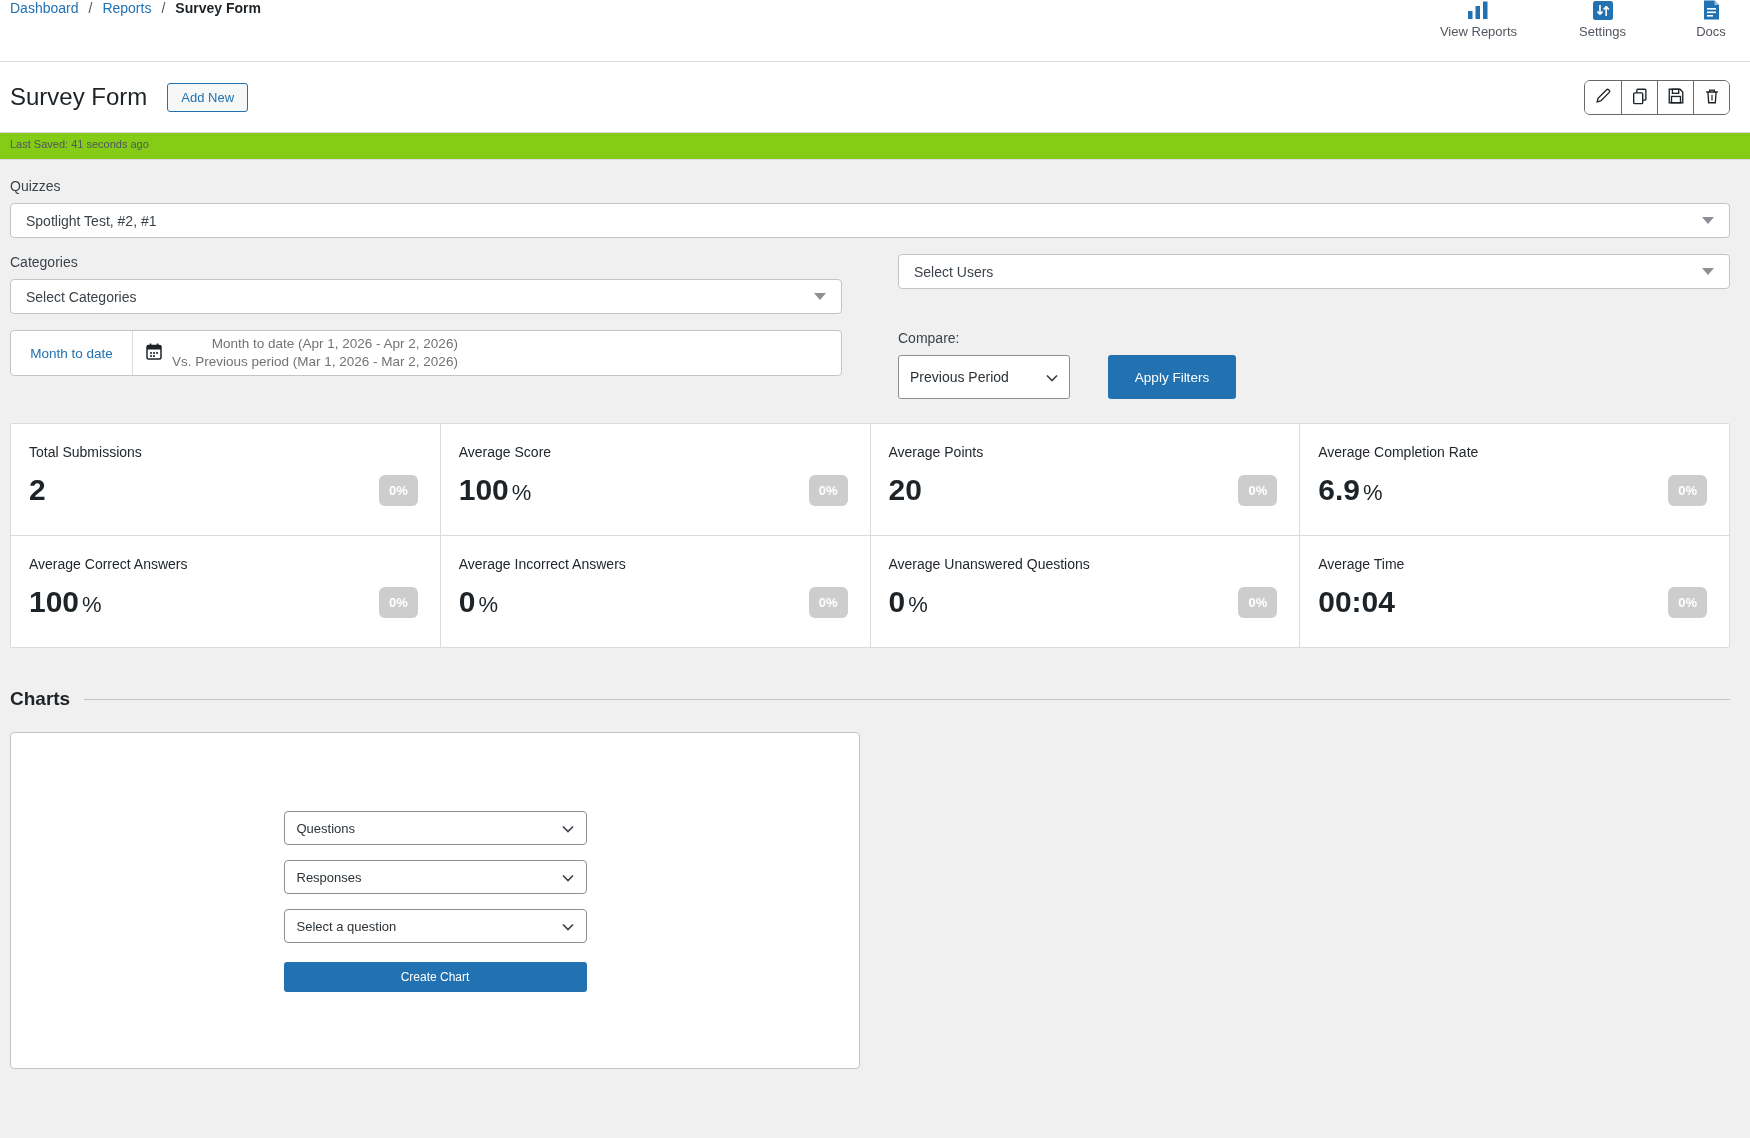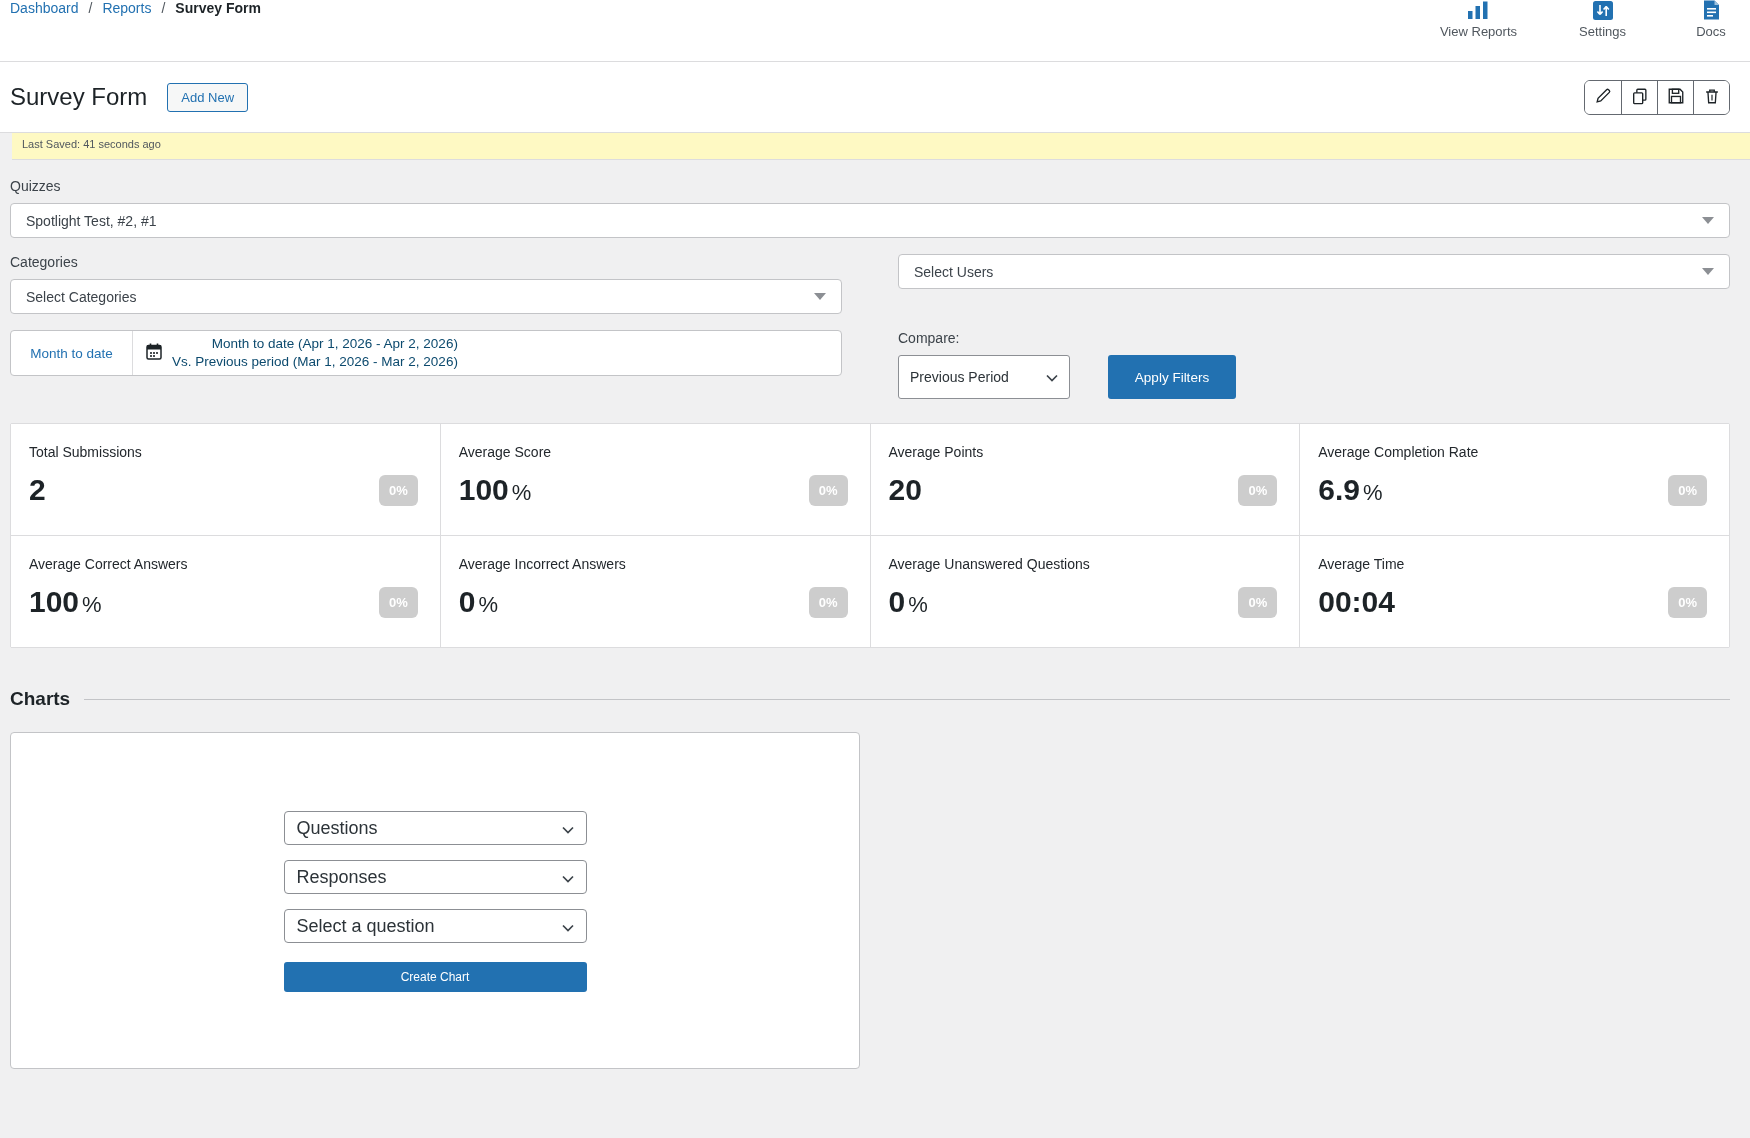--- a/index.html
+++ b/index.html
@@ -43,22 +43,22 @@
     background: #fff;
   }
   .action-btn {
     width: 36px; height: 33px; display: flex; align-items: center; justify-content: center;
     background: #fff; border: none; border-left: 1px solid #646970; cursor: pointer;
   }
   .action-btn:first-child { border-left: none; }
 
   
   .lastsaved {
-    background: #fef9c3; border-bottom: 1px solid #dcdcde;
-    padding: 5px 10px 9px; font-size: 11px; color: #50575e; margin-left: 12px;
+    background: #84cc16; border-bottom: 1px solid #dcdcde;
+    padding: 5px 10px 9px; font-size: 11px; color: #50575e;
   }
 
   
   .content { padding: 18px 20px 0 10px; }
   .field-label { font-size: 14px; color: #3c434a; margin: 0 0 9px; }
   .mt { margin-top: 16px; }
   .bigselect {
     height: 35px; background: #fff; border: 1px solid #c3c4c7; border-radius: 4px;
     display: flex; align-items: center; justify-content: space-between;
     padding: 0 15px; font-size: 14px; color: #3c434a; cursor: pointer;
@@ -75,21 +75,21 @@
     height: 46px; background: #fff; border: 1px solid #c3c4c7; border-radius: 4px;
     display: flex; align-items: stretch; overflow: hidden; text-align: right;
   }
   .date-preset {
     width: 122px; display: flex; align-items: center; justify-content: center;
     color: #2271b1; font-size: 13.5px; border-right: 1px solid #dcdcde; cursor: pointer;
     flex: none;
   }
   .date-info {
     display: flex; align-items: center; gap: 10px; padding: 8px 13px;
-    font-size: 13.5px; color: #0c4a6e;
+    font-size: 13.5px; color: #737373;
   }
   .date-lines { line-height: 1.35; }
 
   .compare-row { display: flex; align-items: center; }
   .compare-select {
     width: 172px; height: 44px; background: #fff; border: 1px solid #8c8f94;
     border-radius: 3px; display: flex; align-items: center; justify-content: space-between;
     padding: 12px 11px; font-size: 14px; color: #2c3338; cursor: pointer;
   }
   .apply-btn {
@@ -118,21 +118,21 @@
   .charts-title { font-size: 19px; font-weight: 700; color: #1d2327; }
   .charts-rule { flex: 1; height: 1px; background: #c3c4c7; }
   .chart-panel {
     margin-top: 22px; width: 850px; height: 337px; background: #fff;
     border: 1px solid #c3c4c7; border-radius: 4px;
     padding-top: 78px; display: flex; flex-direction: column; align-items: center; gap: 15px;
   }
   .chart-select {
     width: 303px; height: 34px; background: #fff; border: 1px solid #8c8f94;
     border-radius: 4px; display: flex; align-items: center; justify-content: space-between;
-    padding: 0 12px; font-size: 18px; color: #2c3338; cursor: pointer;
+    padding: 0 12px; font-size: 13px; color: #2c3338; cursor: pointer;
   }
   .create-btn {
     width: 303px; height: 30px; margin-top: 4px; background: #2271b1; color: #fff;
     border: none; border-radius: 3px; font-family: inherit; font-size: 12px; cursor: pointer;
   }
 </style>
 </head>
 <body>
 
 <div class="topbar">

